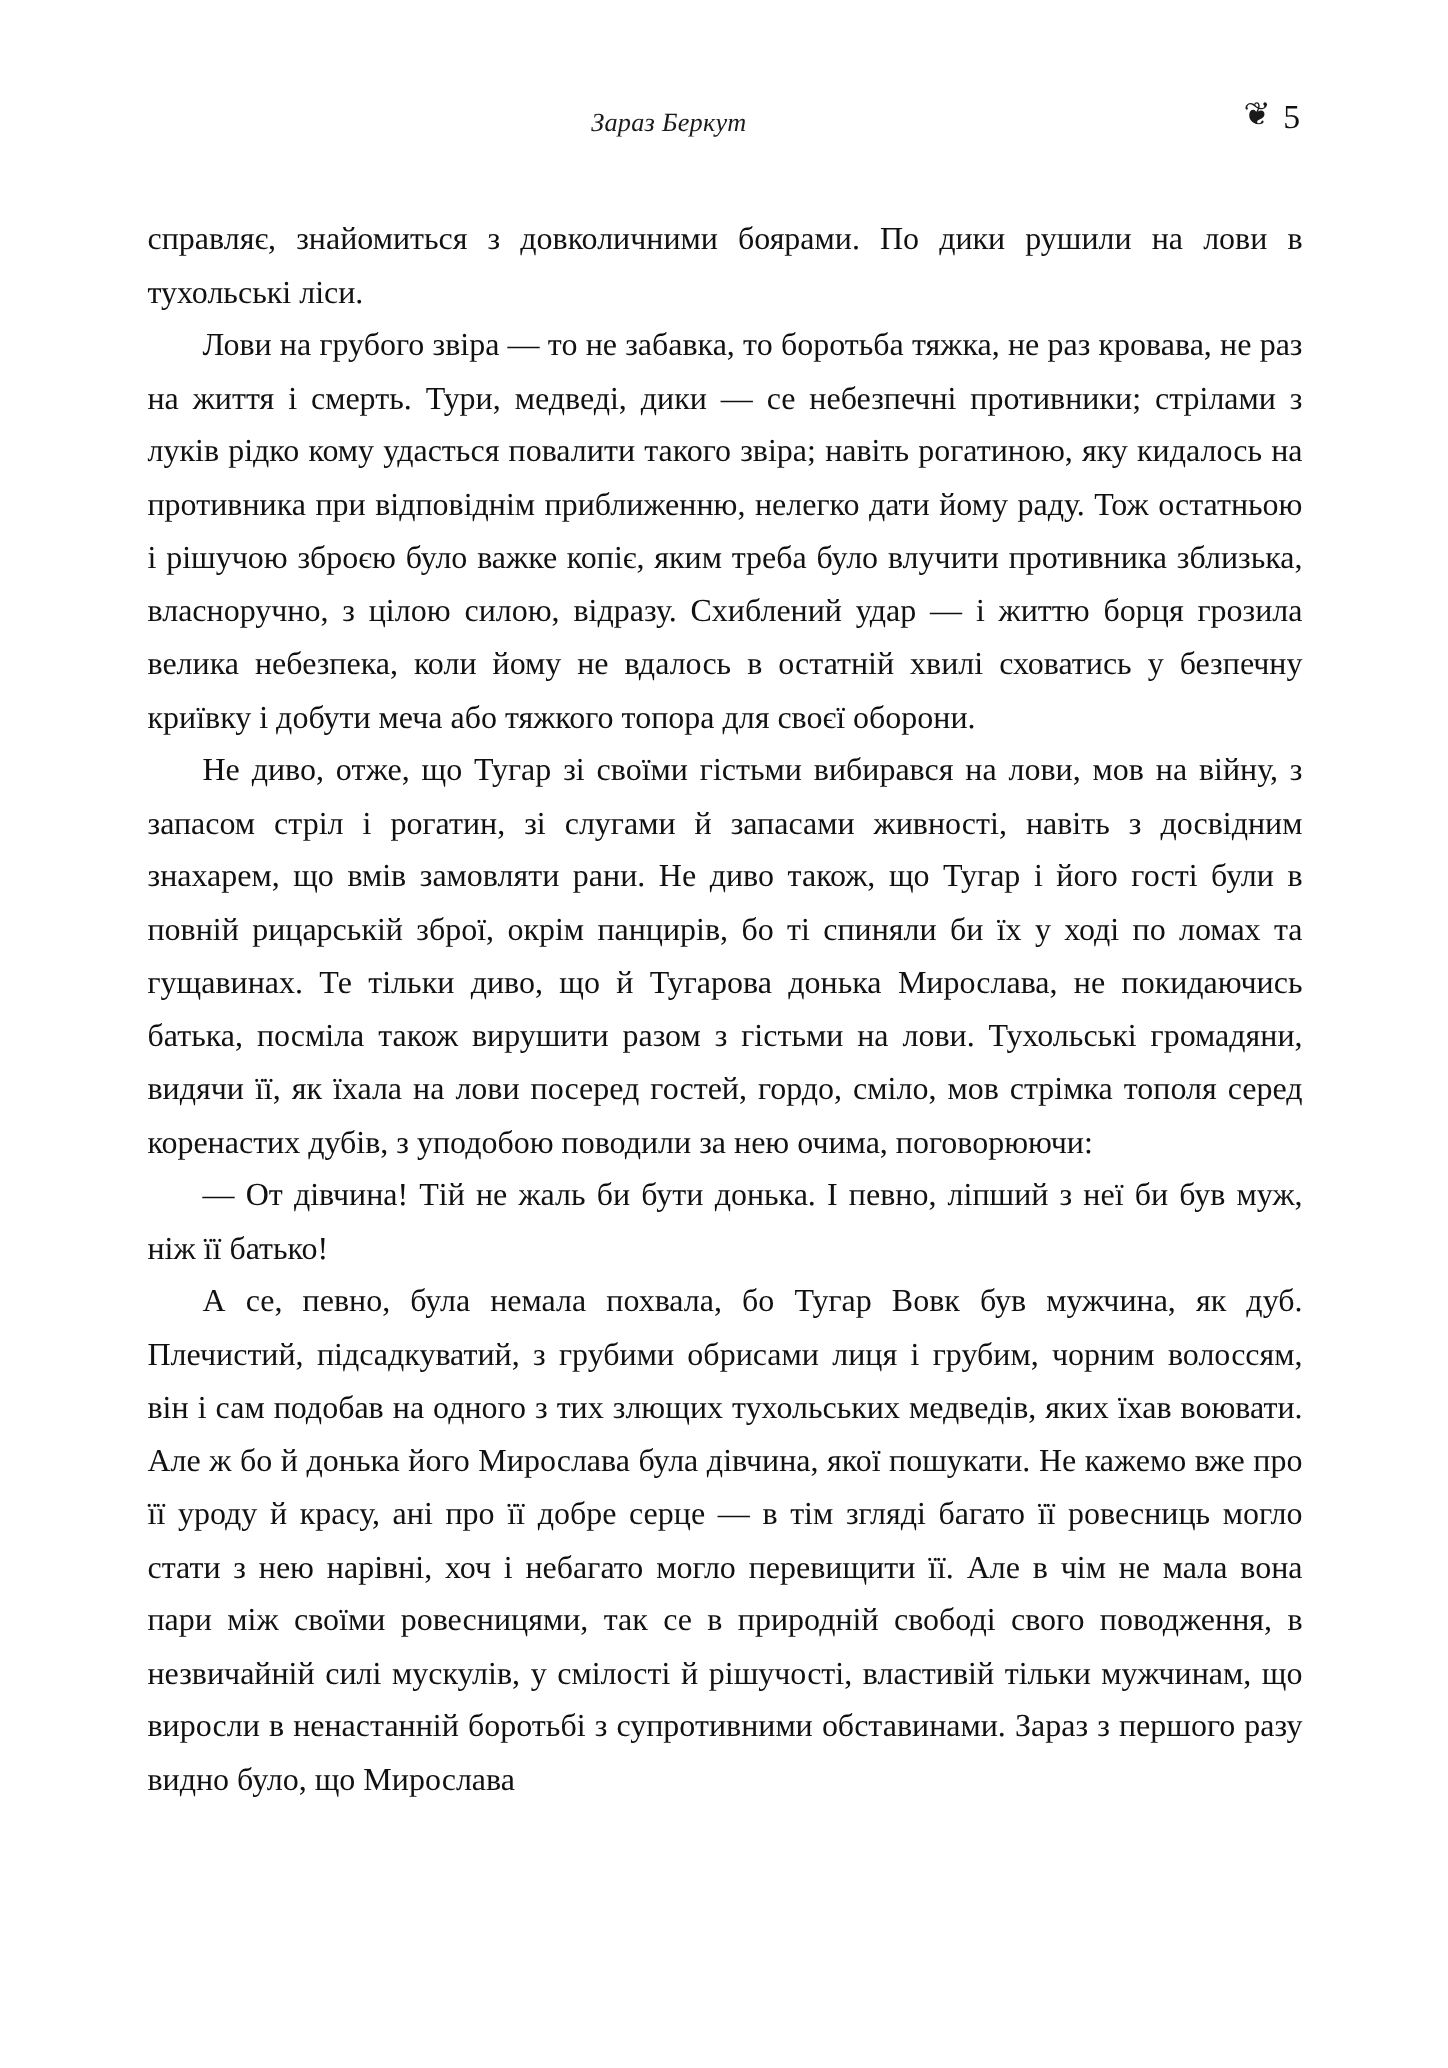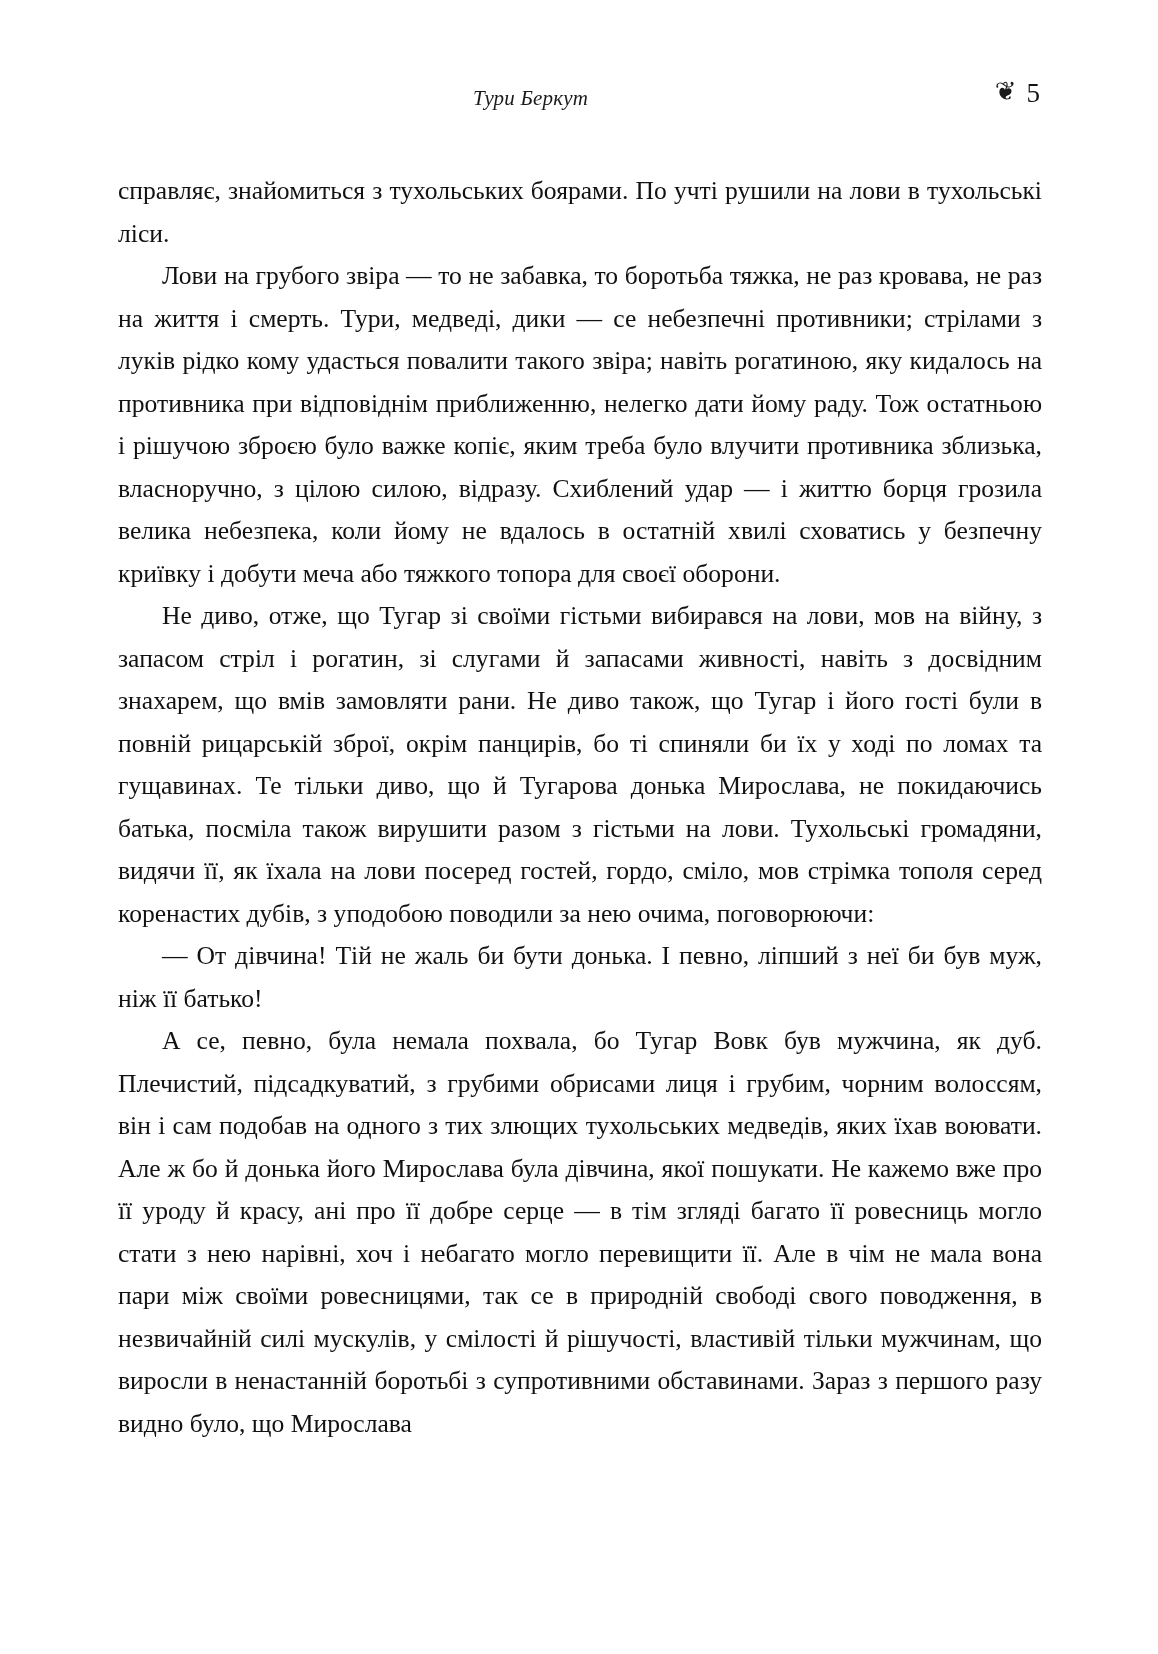--- a/index.html
+++ b/index.html
@@ -73,28 +73,28 @@
   .body-text p.indent {
     text-indent: 44px;
   }
 </style>
 </head>
 <body>
 
 <div class="page">
 
   <div class="header">
-    <div class="header-title">Тури Беркут</div>
+    <div class="header-title">Зараз Беркут</div>
     <div class="header-right">
       <span class="header-ornament">❦</span>
       <span class="page-number">5</span>
     </div>
   </div>
 
   <div class="body-text">
-    <p>справляє, знайомиться з тухольських боярами. По учті рушили на лови в тухольські ліси.</p>
+    <p>справляє, знайомиться з довколичними боярами. По дики рушили на лови в тухольські ліси.</p>
     <p class="indent">Лови на грубого звіра — то не забавка, то боротьба тяжка, не раз кровава, не раз на життя і смерть. Тури, медведі, дики — се небезпечні противники; стрілами з луків рідко кому удасться повалити такого звіра; навіть рогатиною, яку кидалось на противника при відповіднім приближенню, нелегко дати йому раду. Тож остатньою і рішучою зброєю було важке копіє, яким треба було влучити противника зблизька, власноручно, з цілою силою, відразу. Схиблений удар — і життю борця грозила велика небезпека, коли йому не вдалось в остатній хвилі сховатись у безпечну криївку і добути меча або тяжкого топора для своєї оборони.</p>
     <p class="indent">Не диво, отже, що Тугар зі своїми гістьми вибирався на лови, мов на війну, з запасом стріл і рогатин, зі слугами й запасами живності, навіть з досвідним знахарем, що вмів замовляти рани. Не диво також, що Тугар і його гості були в повній рицарській зброї, окрім панцирів, бо ті спиняли би їх у ході по ломах та гущавинах. Те тільки диво, що й Тугарова донька Мирослава, не покидаючись батька, посміла також вирушити разом з гістьми на лови. Тухольські громадяни, видячи її, як їхала на лови посеред гостей, гордо, сміло, мов стрімка тополя серед коренастих дубів, з уподобою поводили за нею очима, поговорюючи:</p>
     <p class="indent">— От дівчина! Тій не жаль би бути донька. І певно, ліпший з неї би був муж, ніж її батько!</p>
     <p class="indent">А се, певно, була немала похвала, бо Тугар Вовк був мужчина, як дуб. Плечистий, підсадкуватий, з грубими обрисами лиця і грубим, чорним волоссям, він і сам подобав на одного з тих злющих тухольських медведів, яких їхав воювати. Але ж бо й донька його Мирослава була дівчина, якої пошукати. Не кажемо вже про її уроду й красу, ані про її добре серце — в тім згляді багато її ровесниць могло стати з нею нарівні, хоч і небагато могло перевищити її. Але в чім не мала вона пари між своїми ровесницями, так се в природній свободі свого поводження, в незвичайній силі мускулів, у смілості й рішучості, властивій тільки мужчинам, що виросли в ненастанній боротьбі з супротивними обставинами. Зараз з першого разу видно було, що Мирослава</p>
   </div>
 
 </div>
 
 </body></html>

